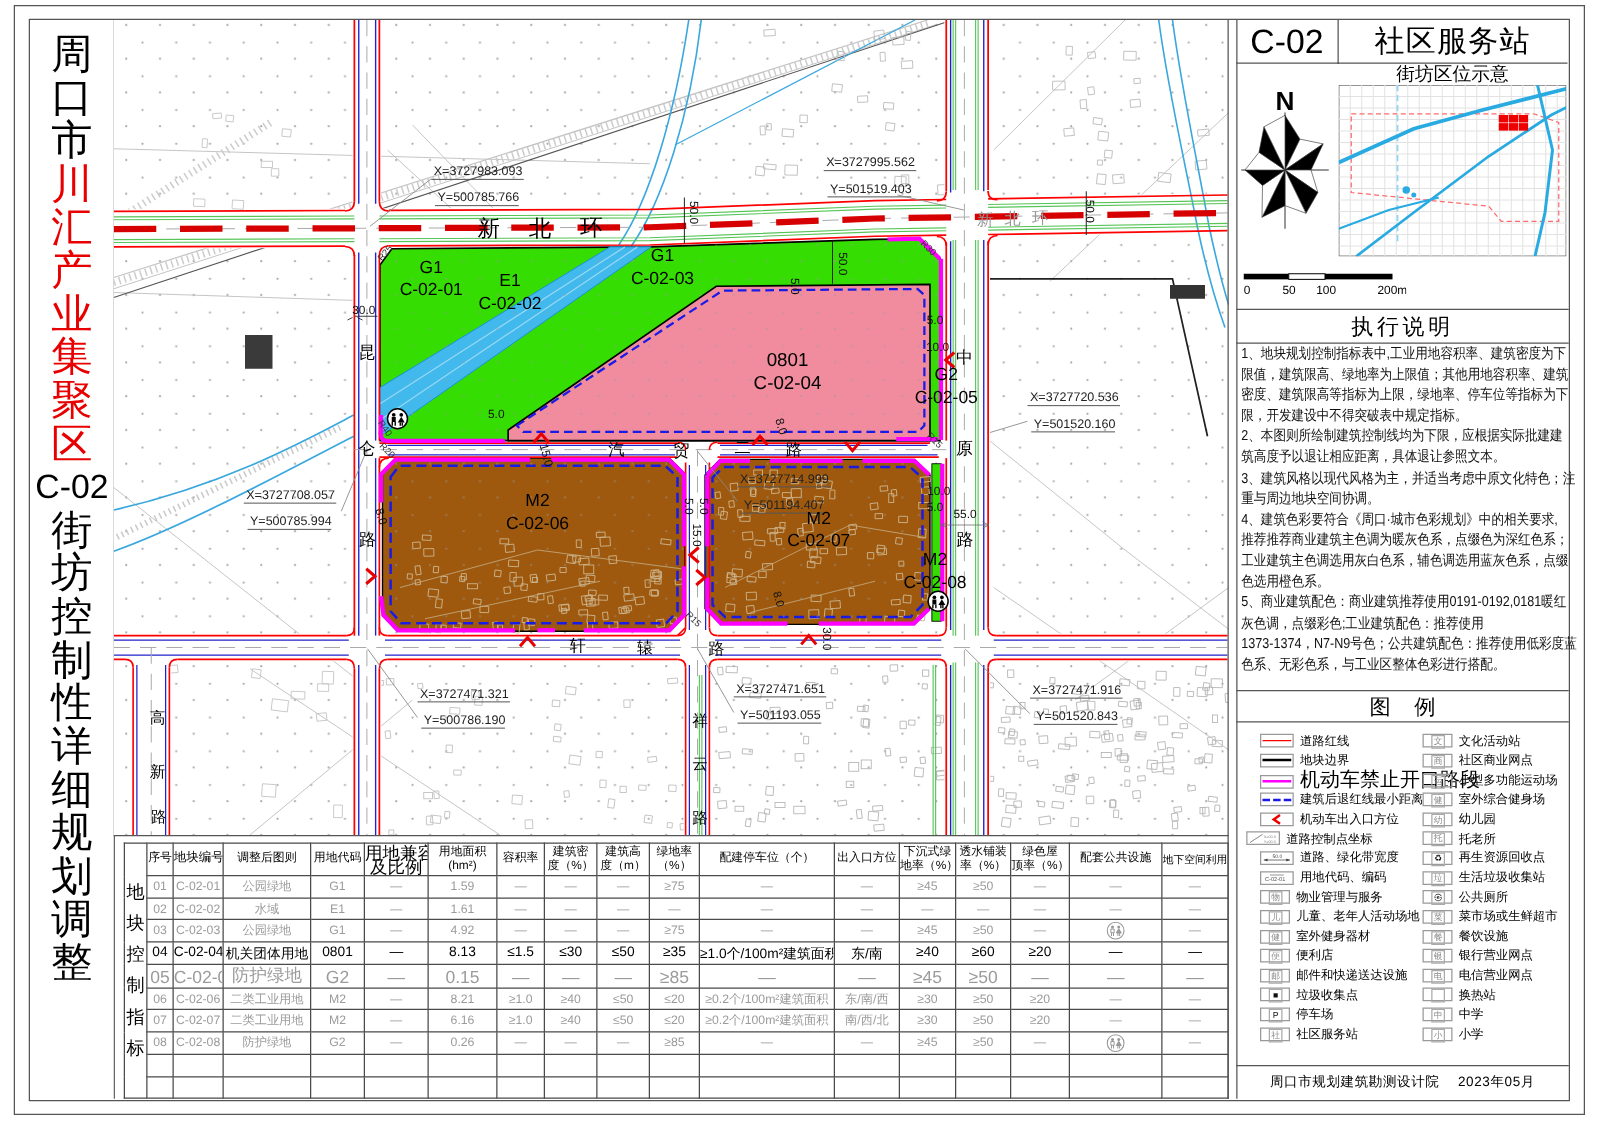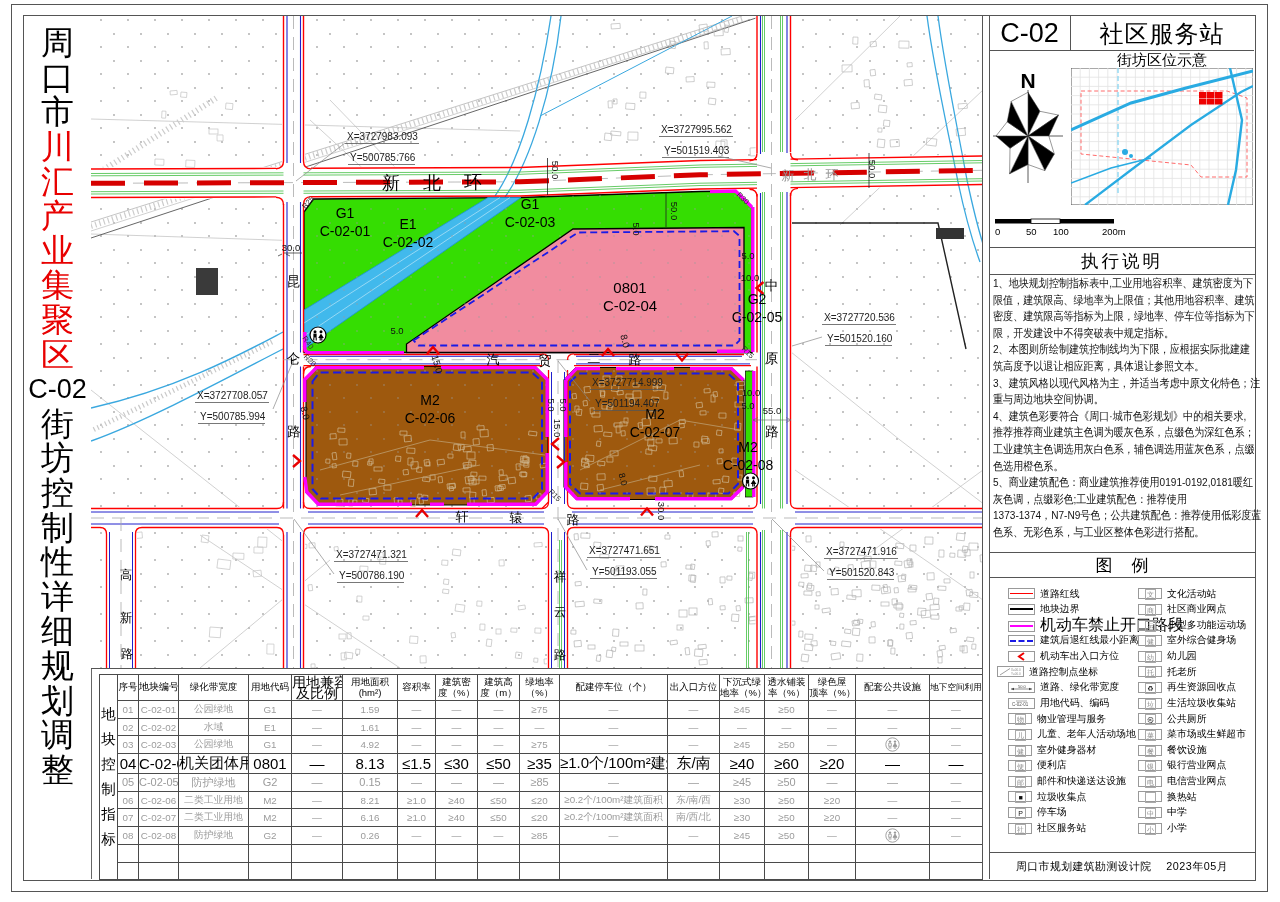--- a/index.html
+++ b/index.html
@@ -914,21 +914,21 @@
               <span>地</span>
               <span>块</span>
               <span>控</span>
               <span>制</span>
               <span>指</span>
               <span>标</span>
             </div>
           </td>
 <th style="font-size:9.5px;line-height:10.5px;">序号</th>
 <th style="font-size:10px;line-height:10.5px;">地块编号</th>
-<th style="font-size:9.5px;line-height:10.5px;">绿化带宽度</th>
+<th style="font-size:9.5px;line-height:10.5px;">调整后图则</th>
 <th style="font-size:9.5px;line-height:10.5px;">用地代码</th>
 <th style="font-size:14px;line-height:10.5px;">用地兼容性<br>及比例</th>
 <th style="font-size:9.5px;line-height:10.5px;">用地面积<br>(hm²)</th>
 <th style="font-size:9.5px;line-height:10.5px;">容积率</th>
 <th style="font-size:9.5px;line-height:10.5px;">建筑密<br>度（%）</th>
 <th style="font-size:9.5px;line-height:10.5px;">建筑高<br>度（m）</th>
 <th style="font-size:9.5px;line-height:10.5px;">绿地率<br>（%）</th>
 <th style="font-size:9.5px;line-height:10.5px;margin-top:28px;">配建停车位（个）</th>
 <th style="font-size:9.5px;line-height:10.5px;">出入口方位</th>
 <th style="font-size:9.5px;line-height:10.5px;">下沉式绿<br>地率（%）</th>
@@ -993,40 +993,40 @@
 <td>—</td>
 <td><svg width="15" height="15" viewBox="0 0 15 15" style="vertical-align:middle;">
               <circle cx="7.5" cy="7.5" r="6.7" fill="none" stroke="#999" stroke-width="0.9"></circle>
               <circle cx="5" cy="4.6" r="1.2" fill="#999"></circle>
               <path d="M3.7,6.2 h2.6 v3 h-2.6 z M4.2,9.2 v2.6 M5.8,9.2 v2.6" stroke="#999" stroke-width="0.8" fill="none"></path>
               <circle cx="10" cy="4.6" r="1.2" fill="#999"></circle>
               <path d="M10,6 l2,3.4 h-4 z M9.3,9.4 v2.4 M10.7,9.4 v2.4" stroke="#999" stroke-width="0.8" fill="#999"></path>
             </svg></td>
 <td>—</td>
 </tr>
-<tr style="height:17.7px;font-size:15px;color:#000;font-weight:bold;">
+<tr style="height:17.7px;font-size:11px;color:#000;font-weight:bold;">
 <td>04</td>
 <td>C-02-04</td>
 <td>机关团体用地</td>
 <td>0801</td>
 <td>—</td>
 <td>8.13</td>
 <td>≤1.5</td>
 <td>≤30</td>
 <td>≤50</td>
 <td>≥35</td>
 <td>≥1.0个/100m²建筑面积</td>
 <td>东/南</td>
 <td>≥40</td>
 <td>≥60</td>
 <td>≥20</td>
 <td>—</td>
 <td>—</td>
 </tr>
-<tr style="height:17.7px;font-size:11px;color:#9b9b9b;font-weight:normal;">
+<tr style="height:17.7px;font-size:14px;color:#9b9b9b;font-weight:normal;">
 <td>05</td>
 <td>C-02-05</td>
 <td>防护绿地</td>
 <td>G2</td>
 <td>—</td>
 <td>0.15</td>
 <td>—</td>
 <td>—</td>
 <td>—</td>
 <td>≥85</td>

